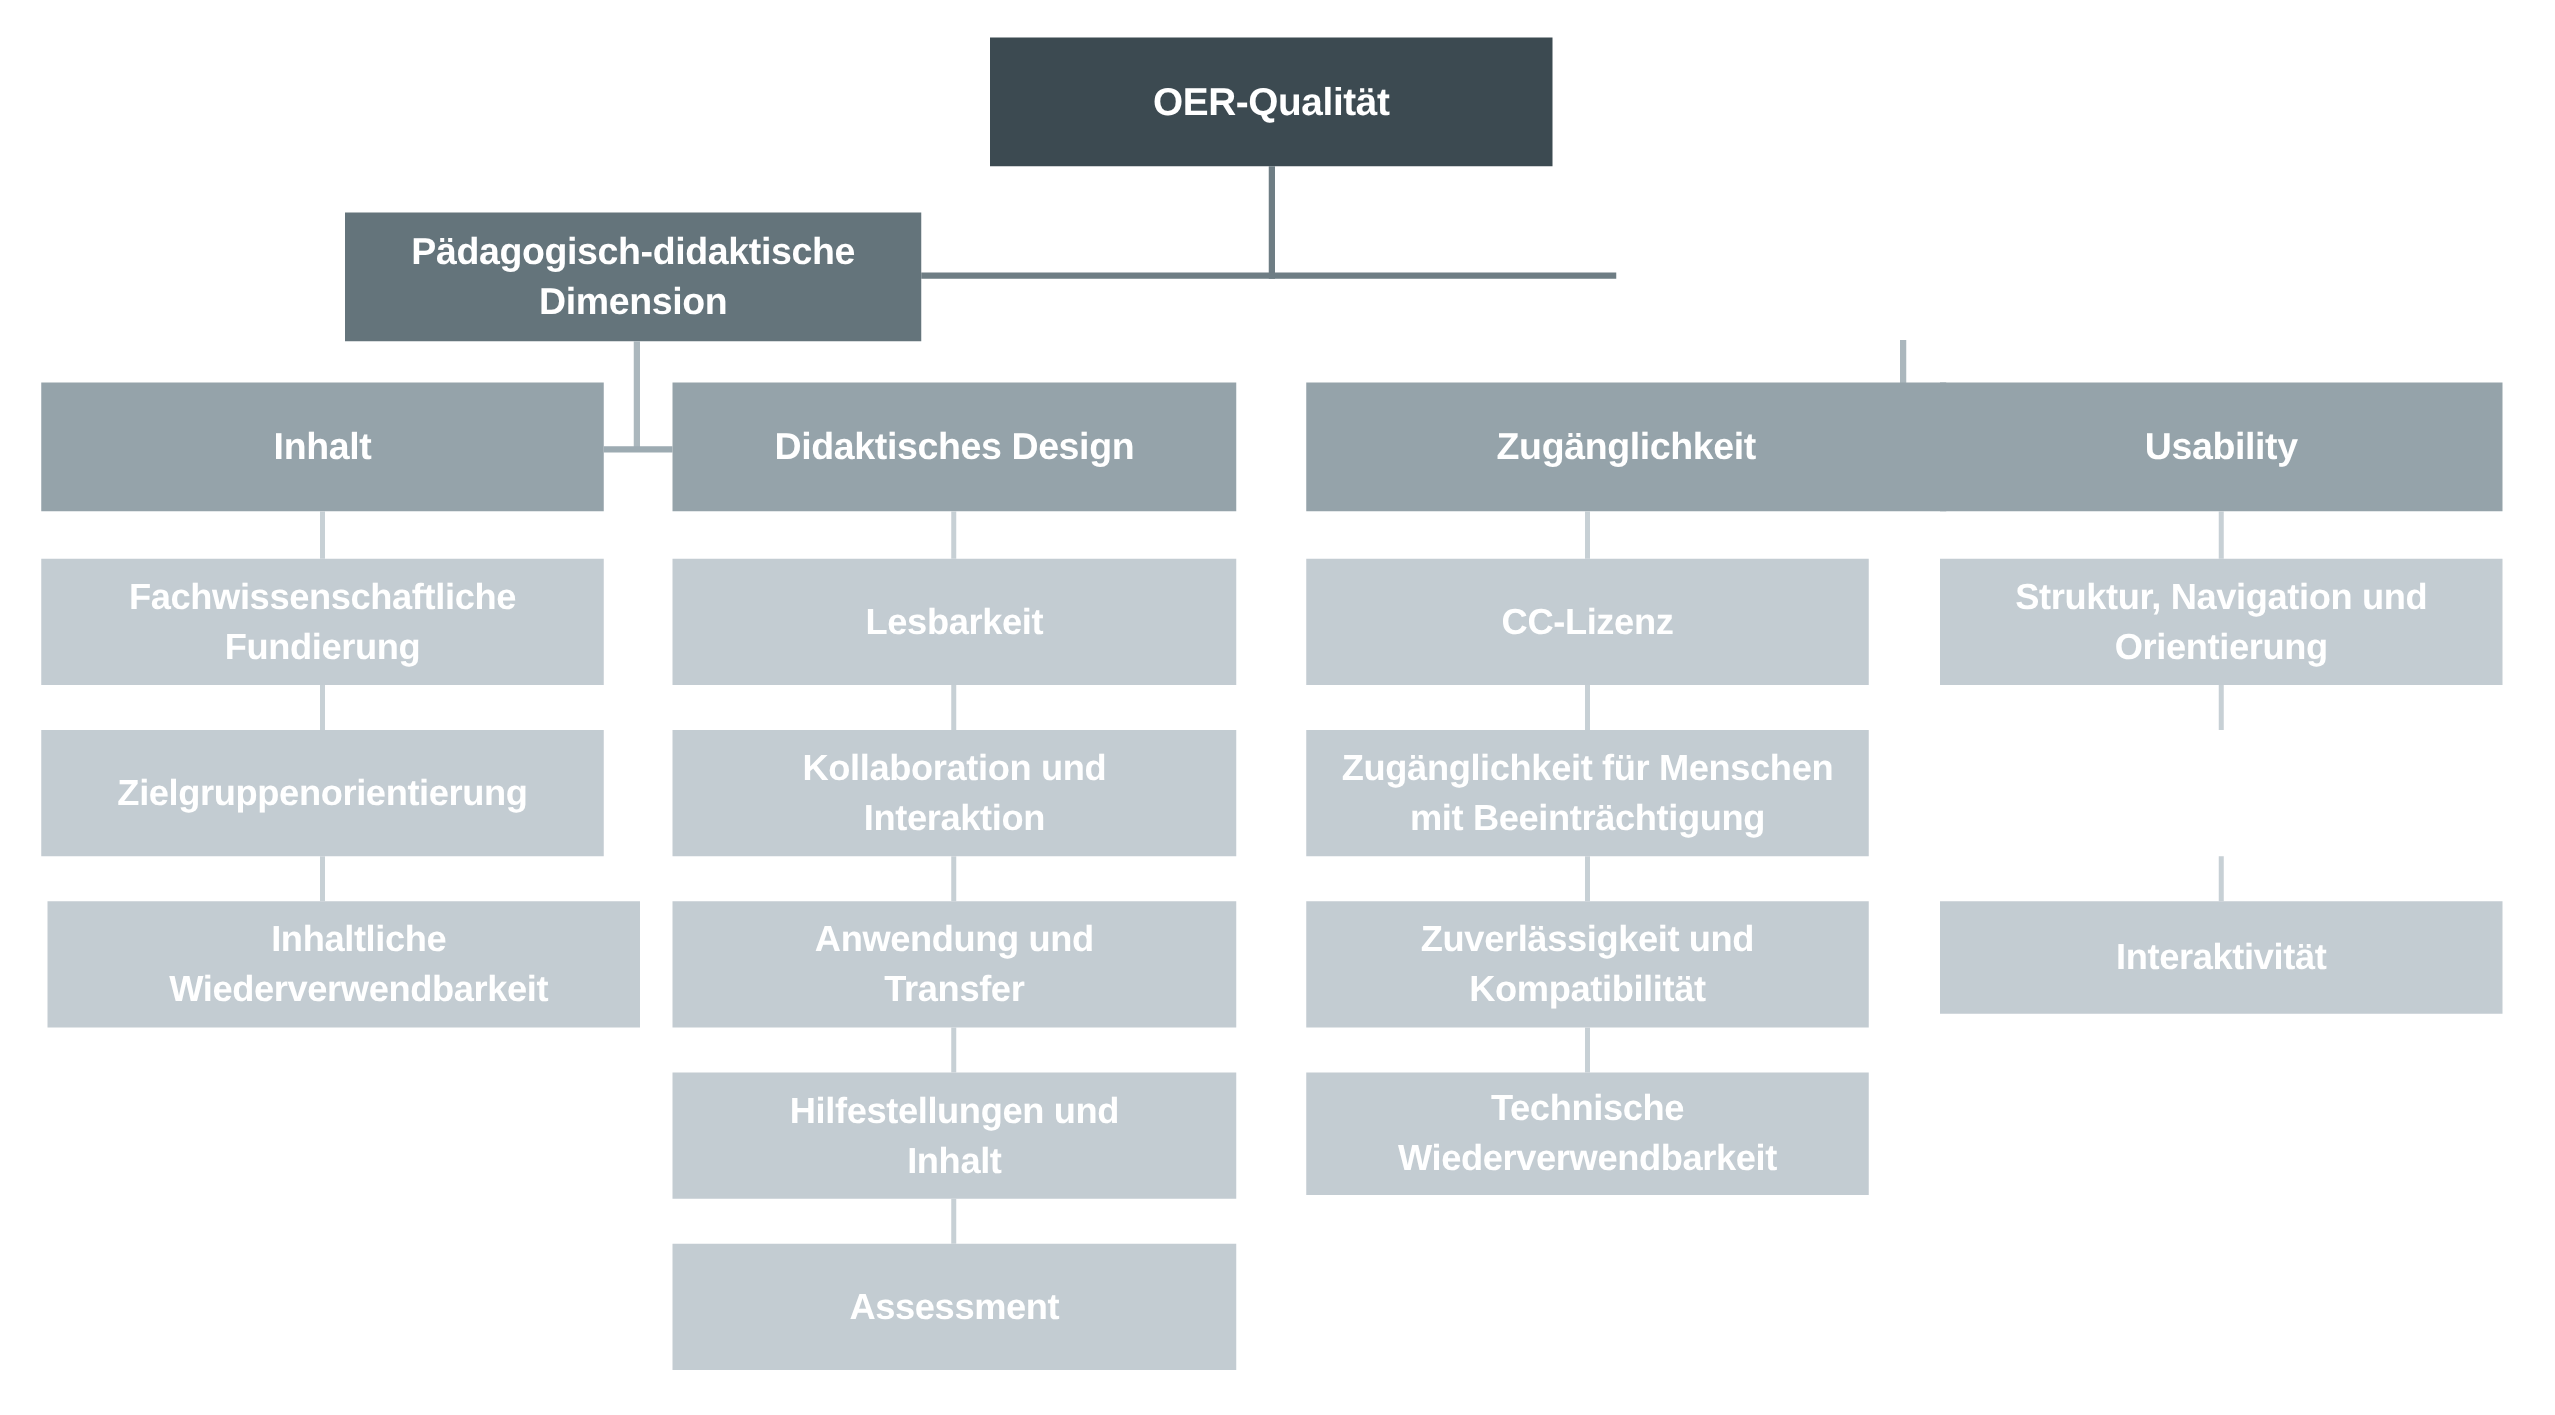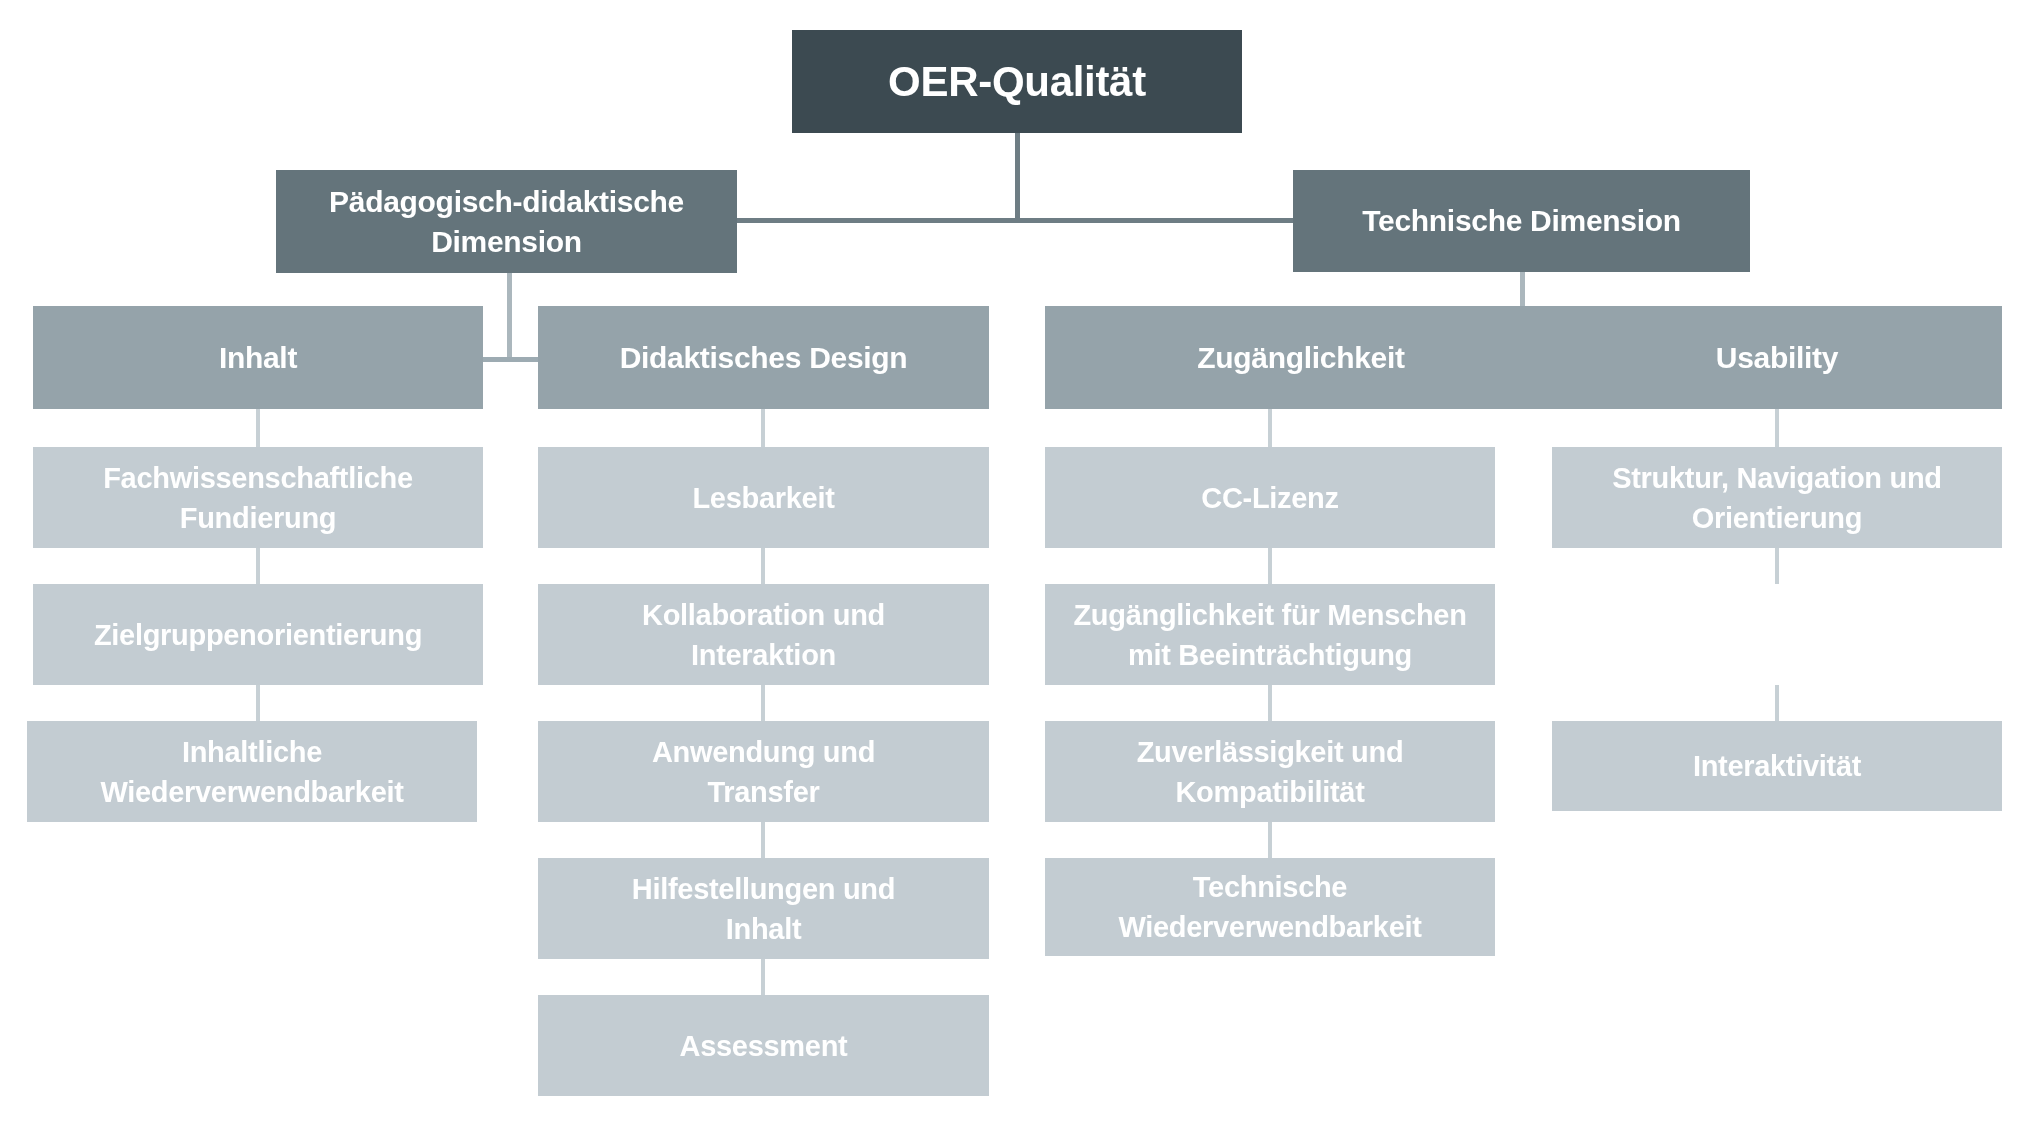--- a/index.html
+++ b/index.html
@@ -17,21 +17,21 @@
     align-items: center;
     justify-content: center;
     text-align: center;
     white-space: pre-line;
     color: var(--text, #ffffff);
     font-weight: 700;
     letter-spacing: -0.3px;
     line-height: 40px;
     font-size: 30px;
   }
-  .lvl-root { background: var(--root-fill, #3c4a51); font-size: 42px; }
+  .lvl-root { background: var(--root-fill, #3c4a51); font-size: 31px; }
   .lvl-dim  { background: var(--dim-fill, #64747b); }
   .lvl-head { background: var(--head-fill, #95a3aa); }
   .lvl-item { background: var(--item-fill, #c3ccd2); font-size: 29px; }
   .line { position: absolute; }
   .c-dark  { background: var(--line-dark,  #6e7d84); }
   .c-mid   { background: var(--line-mid,   #9dabb2); }
   .c-midlt { background: var(--line-midlt, #abb7bd); }
   .c-light { background: var(--line-light, #c7d0d5); }
 </style>
 </head>
@@ -39,36 +39,35 @@
 
 <div id="canvas">
 
   <div class="box lvl-root" style="left:792px; top:30px; width:450px; height:103px;">OER-Qualität</div>
 
   <div class="line c-dark" style="left:1015px; top:133px; width:5px; height:90px;"></div>
   <div class="line c-dark" style="left:737px; top:218px; width:556px; height:5px;"></div>
 
   <div class="box lvl-dim" style="left:276px; top:170px; width:461px; height:103px;">Pädagogisch-didaktische
 Dimension</div>
-  <div class="box lvl-dim" style="left:1293px; top:170px; width:457px; height:102px;">Technische Dimension</div>
 
   <div class="line c-midlt" style="left:507px; top:273px; width:5px; height:87px;"></div>
   <div class="line c-mid" style="left:483px; top:357px; width:55px; height:5px;"></div>
 
   <div class="line c-midlt" style="left:1520px; top:272px; width:5px; height:88px;"></div>
   <div class="line c-mid" style="left:1495px; top:357px; width:57px; height:5px;"></div>
 
   <div class="box lvl-head" style="left:33px; top:306px; width:450px; height:103px;">Inhalt</div>
   <div class="line c-light" style="left:256px; top:409px; width:4px; height:38px;"></div>
   <div class="box lvl-item" style="left:33px; top:447px; width:450px; height:101px;">Fachwissenschaftliche
 Fundierung</div>
   <div class="line c-light" style="left:256px; top:548px; width:4px; height:36px;"></div>
   <div class="box lvl-item" style="left:33px; top:584px; width:450px; height:101px;">Zielgruppenorientierung</div>
   <div class="line c-light" style="left:256px; top:685px; width:4px; height:36px;"></div>
-  <div class="box lvl-item" style="left:27px; top:721px; width:450px; height:101px;">Inhaltliche
+  <div class="box lvl-item" style="left:38px; top:721px; width:450px; height:101px;padding-left:24px;">Inhaltliche
 Wiederverwendbarkeit</div>
 
   <div class="box lvl-head" style="left:538px; top:306px; width:451px; height:103px;">Didaktisches Design</div>
   <div class="line c-light" style="left:761px; top:409px; width:4px; height:38px;"></div>
   <div class="box lvl-item" style="left:538px; top:447px; width:451px; height:101px;">Lesbarkeit</div>
   <div class="line c-light" style="left:761px; top:548px; width:4px; height:36px;"></div>
   <div class="box lvl-item" style="left:538px; top:584px; width:451px; height:101px;">Kollaboration und
 Interaktion</div>
   <div class="line c-light" style="left:761px; top:685px; width:4px; height:36px;"></div>
   <div class="box lvl-item" style="left:538px; top:721px; width:451px; height:101px;">Anwendung und

